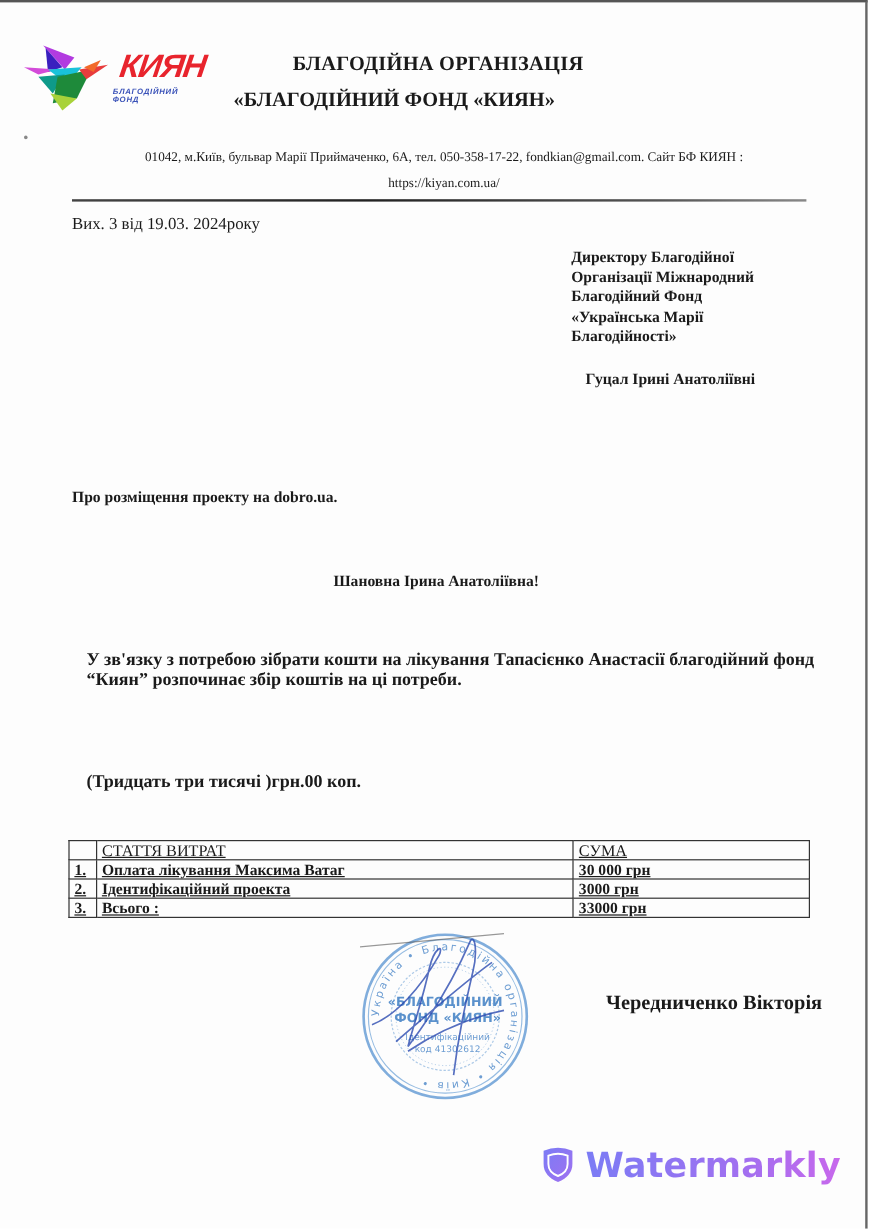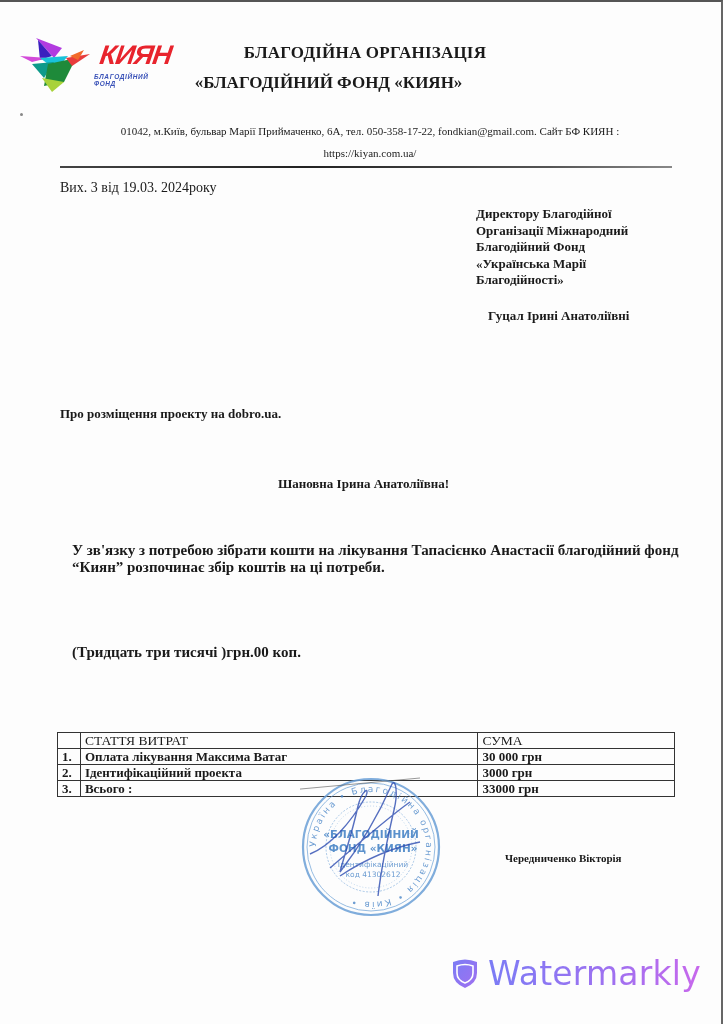--- a/index.html
+++ b/index.html
@@ -125,25 +125,26 @@
       font-size: 15px;
       line-height: 17px;
       margin-left: 12px;
     }
     .p1 { top: 540px; }
     .p2 { top: 592px; }
     .p3 { top: 642px; font-weight: bold; }
 
     
     .expenses {
-      left: 57px; top: 730px;
+      left: 57px; top: 698px;
       width: 618px;
       border-collapse: collapse;
       font-weight: bold;
       font-size: 13px;
+      text-decoration: underline;
     }
     .expenses td, .expenses th {
       border: 1px solid #333;
       padding: 0 4px;
       height: 15px;
       line-height: 15px;
       text-align: left;
       font-weight: bold;
       white-space: nowrap;
     }
@@ -153,41 +154,41 @@
     .col-sum { width: 190px; }
 
     
     .closing {
       left: 58px; top: 830px;
       font-weight: bold;
       font-size: 13px;
       line-height: 17px;
     }
     .signer {
-      left: 505px; top: 850px;
-      font-weight: bold;
-      font-size: 11px;
+      left: 505px; top: 824px;
+      font-weight: bold;
+      font-size: 17px;
     }
 
     
     .stamp {
       left: 300px; top: 774px;
       width: 142px; height: 142px;
     }
 
     
     .watermark {
       left: 450px; top: 952px;
       display: flex; align-items: center;
       gap: 8px;
     }
     .wm-text {
       font-family: "DejaVu Sans", "Liberation Sans", sans-serif;
-      font-weight: normal;
-      font-size: 33px;
+      font-weight: bold;
+      font-size: 29px;
       letter-spacing: 0.2px;
       background: linear-gradient(90deg, #7b7cf5 0%, #a070f0 60%, #c868ec 100%);
       -webkit-background-clip: text;
       background-clip: text;
       color: transparent;
     }
 
     .speck { width: 3px; height: 3px; border-radius: 50%; background: #888; }
   </style>
 </head>

